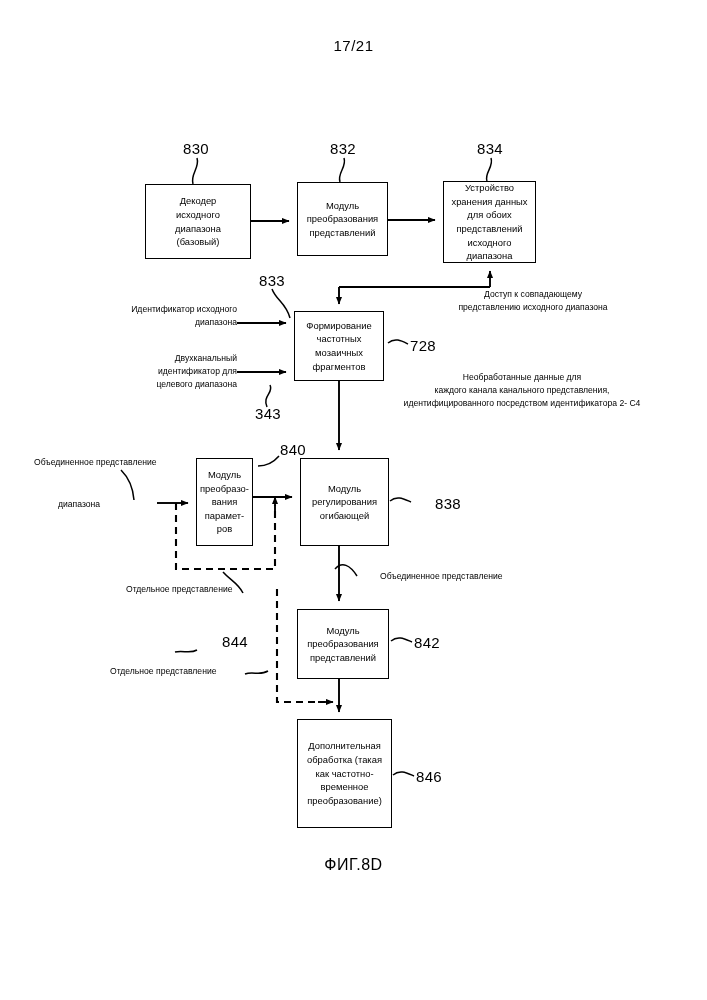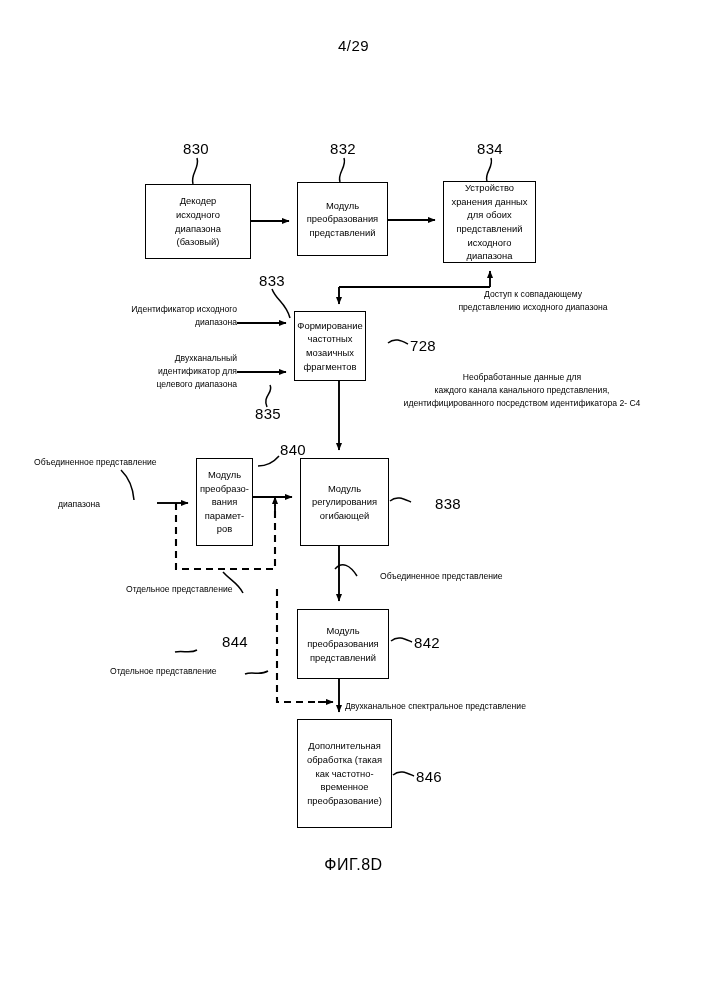--- a/index.html
+++ b/index.html
@@ -34,38 +34,38 @@
     box-sizing:border-box;display:flex;align-items:center;justify-content:center;
   }
   .box .blabel{
     font-size:9.4px;text-align:center;line-height:1.45;white-space:pre-line;
     padding:0 2px;
   }
 
   #box-830{left:145px;top:184px;width:106px;height:75px;}
   #box-832{left:297px;top:182px;width:91px;height:74px;}
   #box-834{left:443px;top:181px;width:93px;height:82px;}
-  #box-836{left:294px;top:311px;width:72px;height:70px;}
+  #box-836{left:294px;top:311px;width:90px;height:70px;}
   #box-840{left:196px;top:458px;width:57px;height:88px;}
   #box-838{left:300px;top:458px;width:89px;height:88px;}
   #box-842{left:297px;top:609px;width:92px;height:70px;}
   #box-846{left:297px;top:719px;width:95px;height:109px;}
 
   
   .refnum{position:absolute;font-size:15px;letter-spacing:.3px;}
 
   
   .anno{position:absolute;font-size:8.6px;line-height:1.5;white-space:pre-line;}
 </style>
 </head>
 <body>
 
 <div id="sheet">
 
-  <div class="txt" id="page-num">4/29</div>
+  <div class="txt" id="page-num">17/21</div>
 
   <svg class="lyr" id="connectors" viewBox="0 0 707 1000" aria-hidden="true">
     <defs>
       <marker id="ah" markerWidth="9" markerHeight="9" refX="7.4" refY="3.2" orient="auto" markerUnits="userSpaceOnUse">
         <path d="M0,0 L8,3.2 L0,6.4 z" fill="#000"></path>
       </marker>
     </defs>
     <g stroke="#000" stroke-width="1.9" fill="none">
 
       <line x1="251" y1="221" x2="289" y2="221" marker-end="url(#ah)"></line>
@@ -173,21 +173,21 @@
 как частотно-
 временное
 преобразование)</div>
   </div>
 
   <div class="refnum" style="left:183px;top:140px;">830</div>
   <div class="refnum" style="left:330px;top:140px;">832</div>
   <div class="refnum" style="left:477px;top:140px;">834</div>
   <div class="refnum" style="left:259px;top:272px;">833</div>
   <div class="refnum" style="left:410px;top:337px;">728</div>
-  <div class="refnum" style="left:255px;top:405px;">835</div>
+  <div class="refnum" style="left:255px;top:405px;">343</div>
   <div class="refnum" style="left:280px;top:441px;">840</div>
   <div class="refnum" style="left:413px;top:495px;margin-left:22px;">838</div>
   <div class="refnum" style="left:414px;top:634px;">842</div>
   <div class="refnum" style="left:222px;top:633px;">844</div>
   <div class="refnum" style="left:416px;top:768px;">846</div>
 
   <div class="anno rgt" style="left:48px;top:303px;width:189px;">Идентификатор исходного
 диапазона</div>
 
   <div class="anno rgt" style="left:48px;top:352px;width:189px;">Двухканальный
@@ -204,17 +204,16 @@
   <div class="anno lft" style="left:34px;top:456px;width:175px;">Объединенное представление</div>
 
   <div class="anno lft" style="left:58px;top:498px;width:100px;">диапазона</div>
 
   <div class="anno lft" style="left:126px;top:583px;width:180px;">Отдельное представление</div>
 
   <div class="anno lft" style="left:380px;top:570px;width:200px;">Объединенное представление</div>
 
   <div class="anno lft" style="left:110px;top:665px;width:180px;">Отдельное представление</div>
 
-  <div class="anno lft" style="left:345px;top:700px;width:290px;">Двухканальное спектральное представление</div>
 
   <div class="txt" id="fig-caption">ФИГ.8D</div>
 
 </div>
 
 </body></html>

